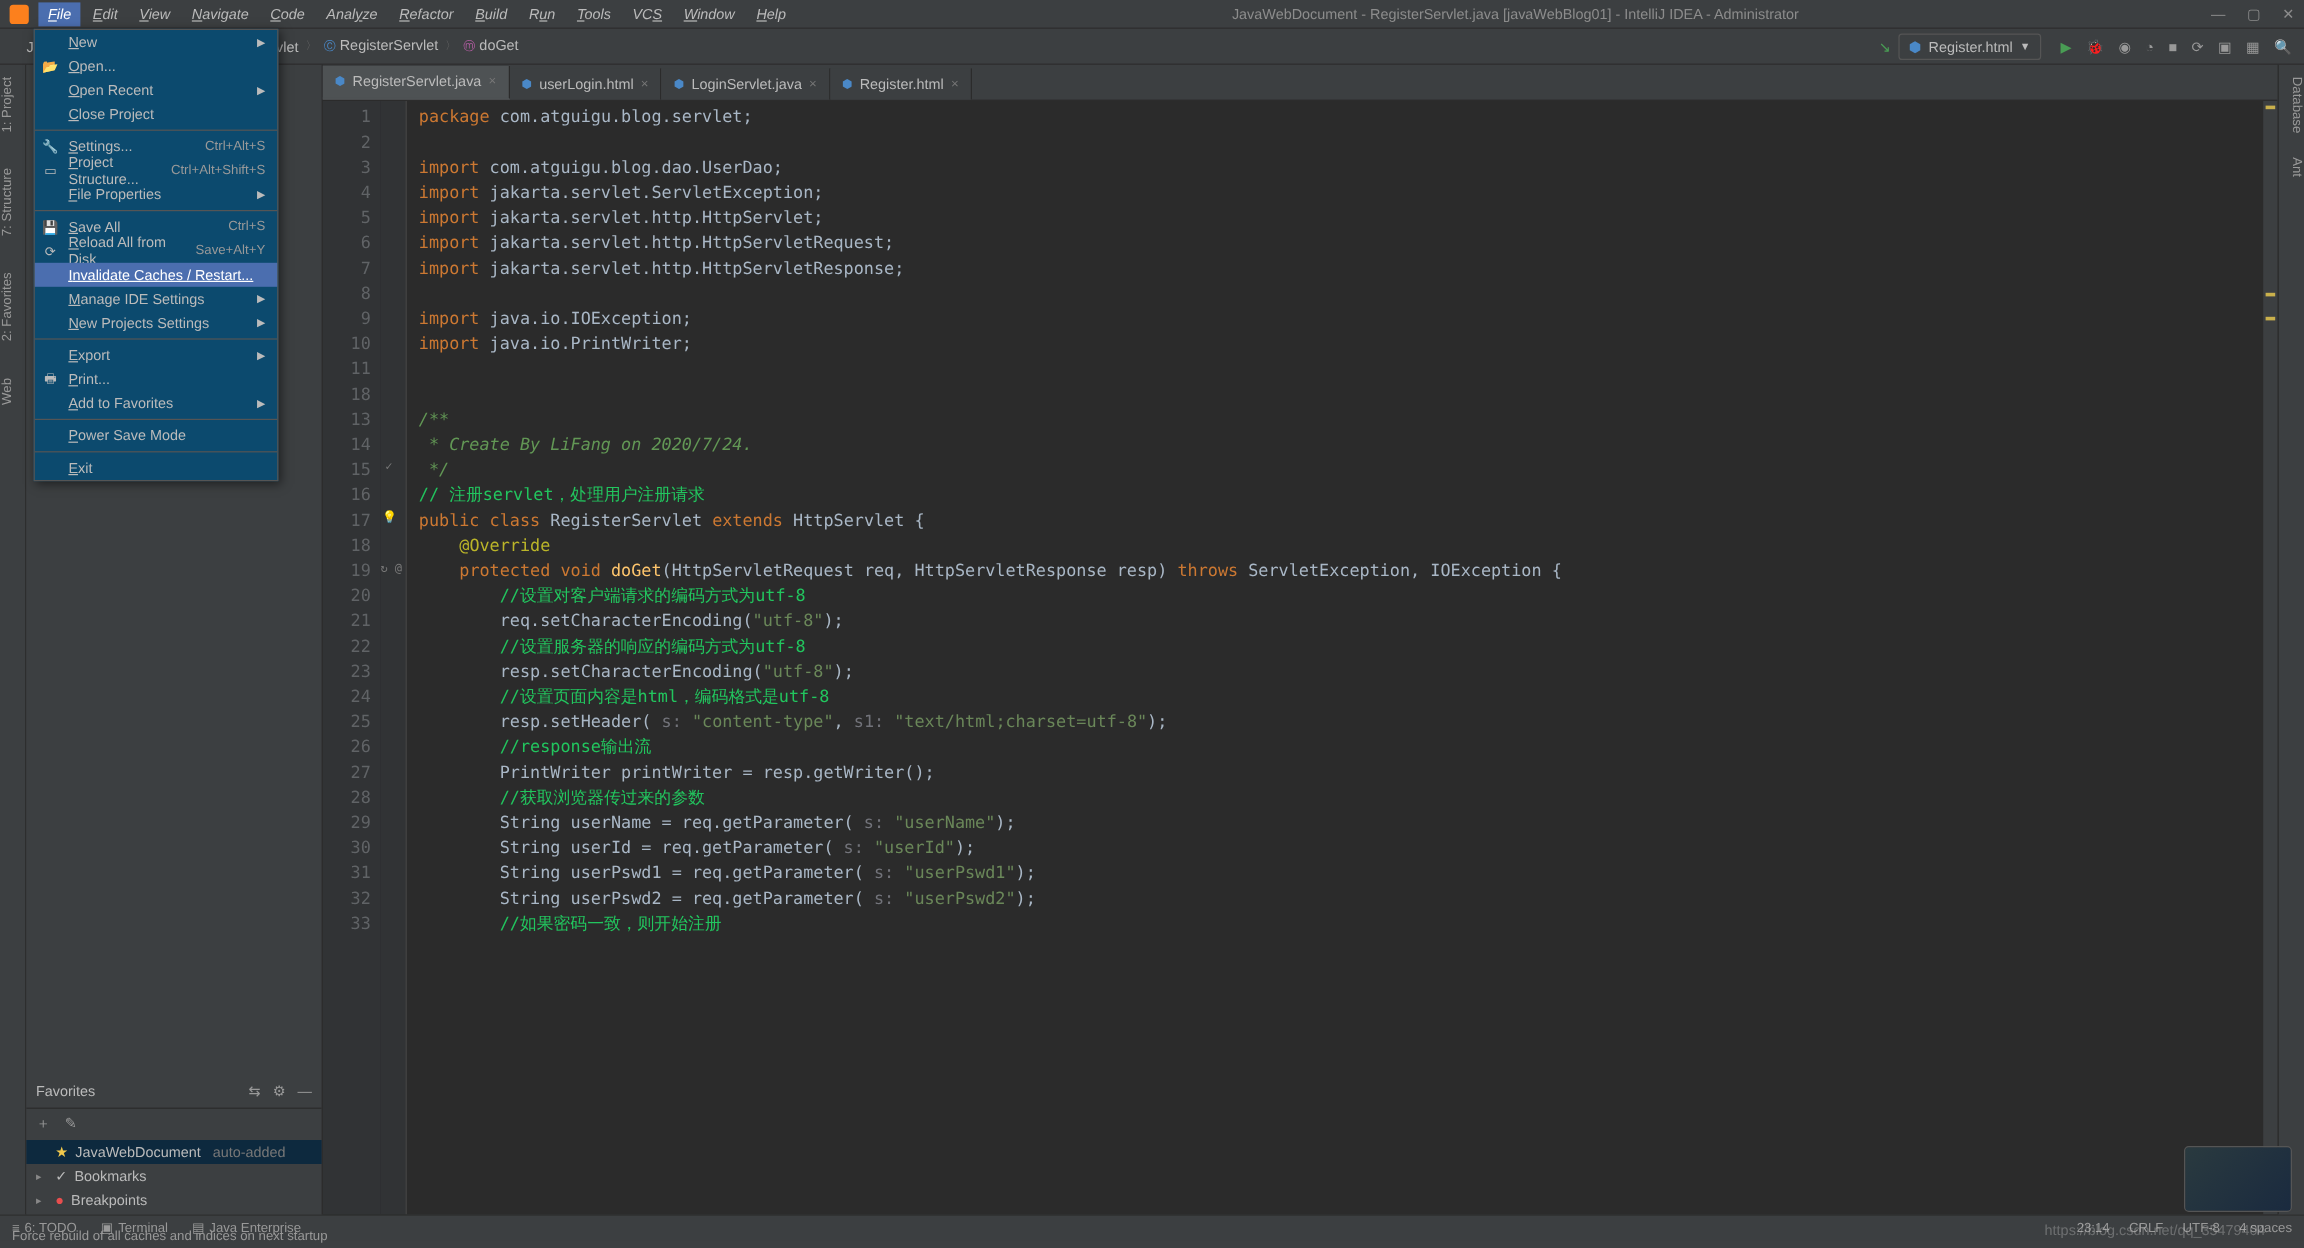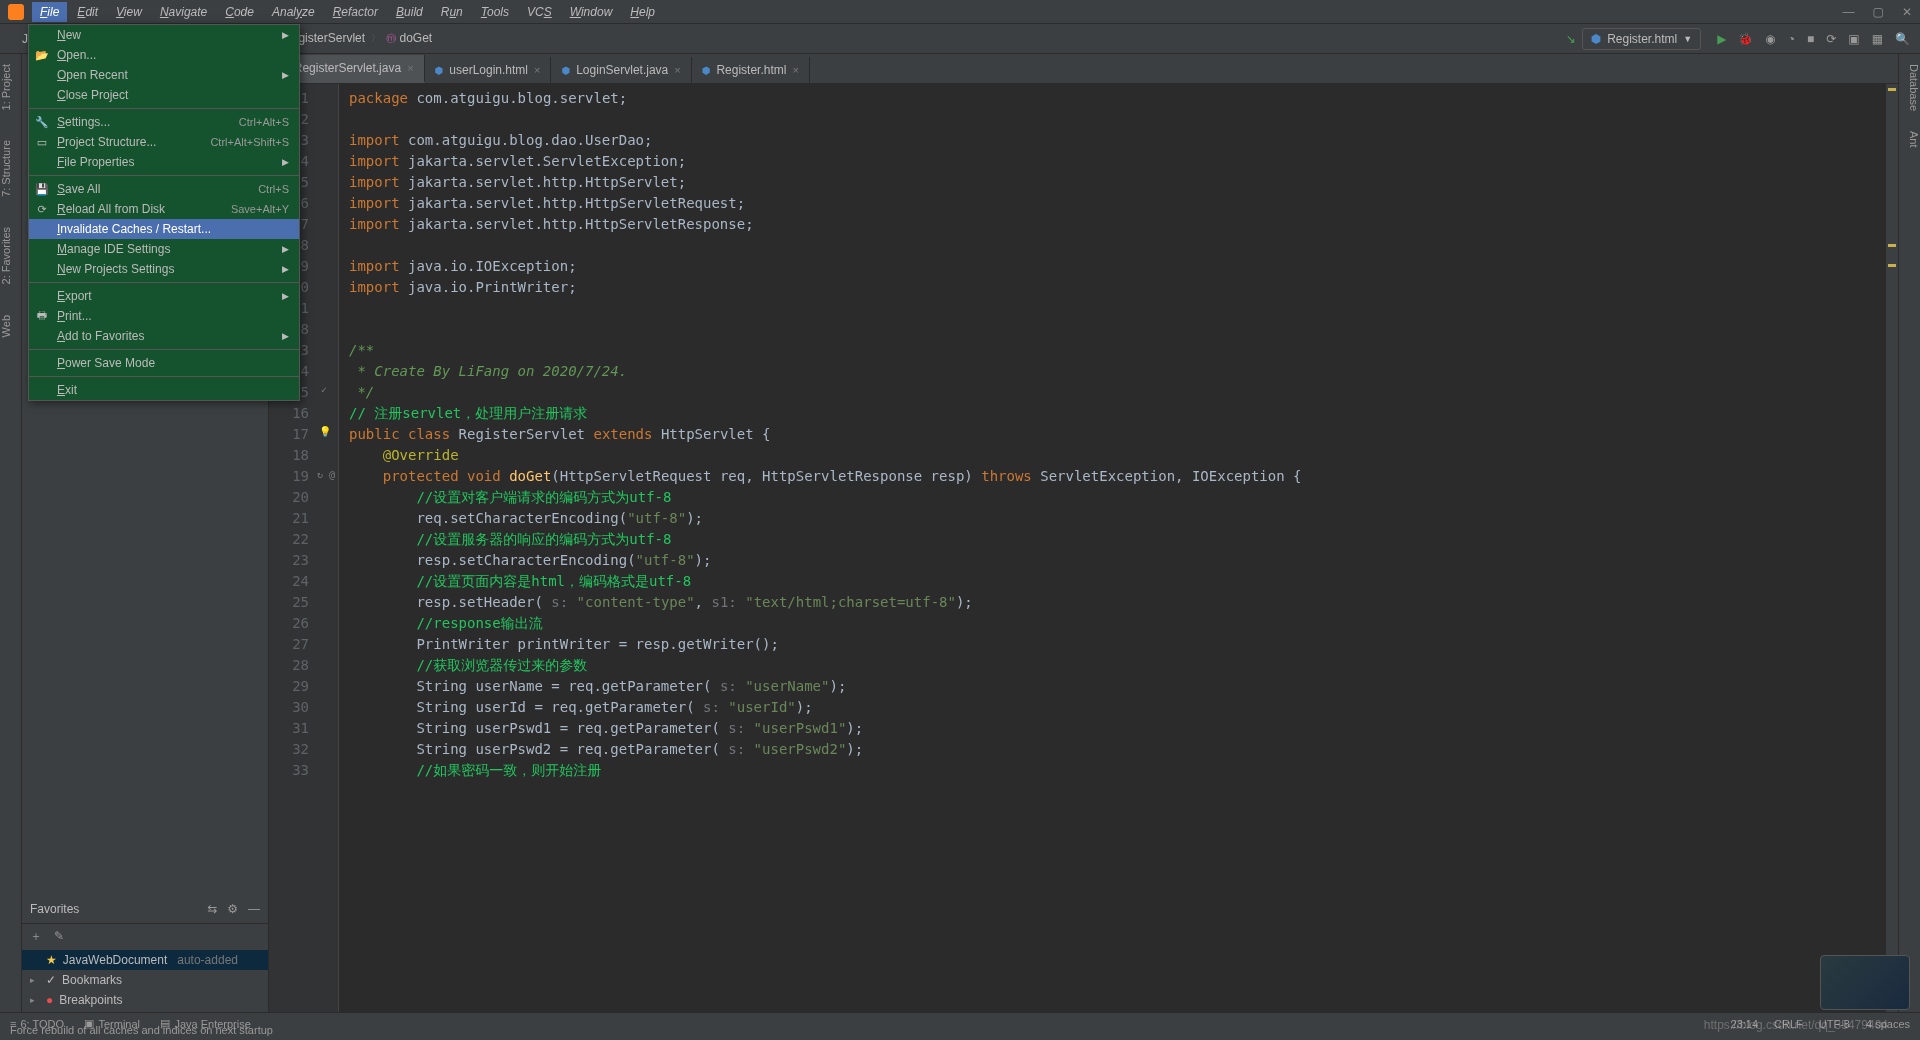--- a/index.html
+++ b/index.html
@@ -6,23 +6,23 @@
 body { font-family: 'Segoe UI', sans-serif; font-size: 12px; background: #3c3f41; color: #bbbbbb; width: 1920px; height: 1040px; overflow: hidden; position: relative; }
 .titlebar { height: 24px; background: #3c3f41; display: flex; align-items: center; padding: 0 8px; border-bottom: 1px solid #2b2b2b; }
 .titlebar .logo { width: 16px; height: 16px; background: #fc801d; border-radius: 3px; margin-right: 8px; }
 .menubar { display: flex; gap: 2px; }
 .menubar span { padding: 3px 8px; cursor: pointer; font-style: italic; }
 .menubar span.active { background: #4b6eaf; color: #fff; }
 .menubar span u { text-decoration: underline; }
 .title-text { margin-left: 20px; color: #8c8c8c; flex: 1; text-align: center; }
 .win-controls { display: flex; gap: 18px; margin-left: auto; color: #8c8c8c; }
 .win-controls span { cursor: pointer; }
-.file-menu { position: absolute; top: 24px; left: 28px; width: 272px; background: #14532d; border: 1px solid #555; box-shadow: 2px 2px 8px rgba(0,0,0,.5); z-index: 100; }
+.file-menu { position: absolute; top: 24px; left: 28px; width: 204px; background: #0c4a6e; border: 1px solid #555; box-shadow: 2px 2px 8px rgba(0,0,0,.5); z-index: 100; }
 .file-menu .mi { display: flex; align-items: center; padding: 4px 10px 4px 28px; position: relative; cursor: pointer; height: 20px; }
-.file-menu .mi.highlight { background: #4b6eaf; color: #fff; }
+.file-menu .mi.highlight { background: #4b6eaf; color: #fff; text-decoration: underline; }
 .file-menu .mi .icon { position: absolute; left: 6px; width: 14px; text-align: center; font-size: 11px; }
 .file-menu .mi .shortcut { margin-left: auto; color: #999; font-size: 11px; }
 .file-menu .mi .arrow { margin-left: auto; font-size: 9px; }
 .file-menu .sep { height: 1px; background: #555; margin: 3px 0; }
 .crumb-row { height: 30px; background: #3c3f41; display: flex; align-items: center; padding: 0 10px 0 22px; border-bottom: 1px solid #2b2b2b; }
 .crumbs { display: flex; align-items: center; gap: 6px; color: #bbb; }
 .crumbs .sep { color: #666; font-size: 9px; }
 .crumbs .ico { font-size: 10px; }
 .run-area { margin-left: auto; display: flex; align-items: center; gap: 6px; }
 .run-config { border: 1px solid #555; border-radius: 3px; padding: 3px 8px; display: flex; align-items: center; gap: 6px; }
@@ -78,20 +78,21 @@
       <span class=""><u>C</u>ode</span>
       <span class="">Anal<u>y</u>ze</span>
       <span class=""><u>R</u>efactor</span>
       <span class=""><u>B</u>uild</span>
       <span class="">R<u>u</u>n</span>
       <span class=""><u>T</u>ools</span>
       <span class="">VC<u>S</u></span>
       <span class=""><u>W</u>indow</span>
       <span class=""><u>H</u>elp</span>
     </div>
+  <div class="title-text">JavaWebDocument - RegisterServlet.java [javaWebBlog01] - IntelliJ IDEA - Administrator</div>
   <div class="win-controls">
     <span>—</span>
     <span>▢</span>
     <span>✕</span>
   </div>
 </div>
 
 <div class="file-menu" id="filemenu">
     <div class="mi ">
       <span><u>N</u>ew</span>

